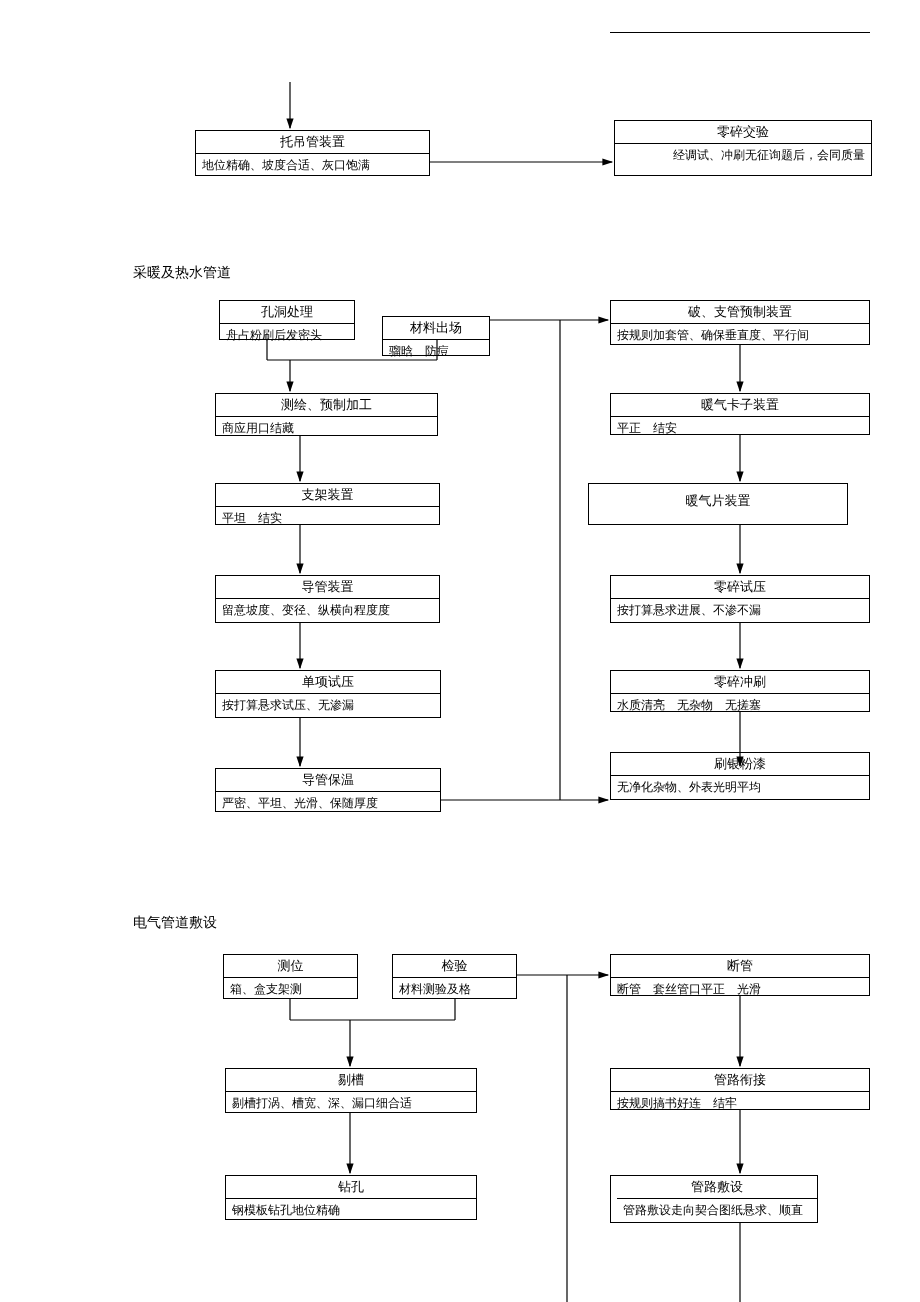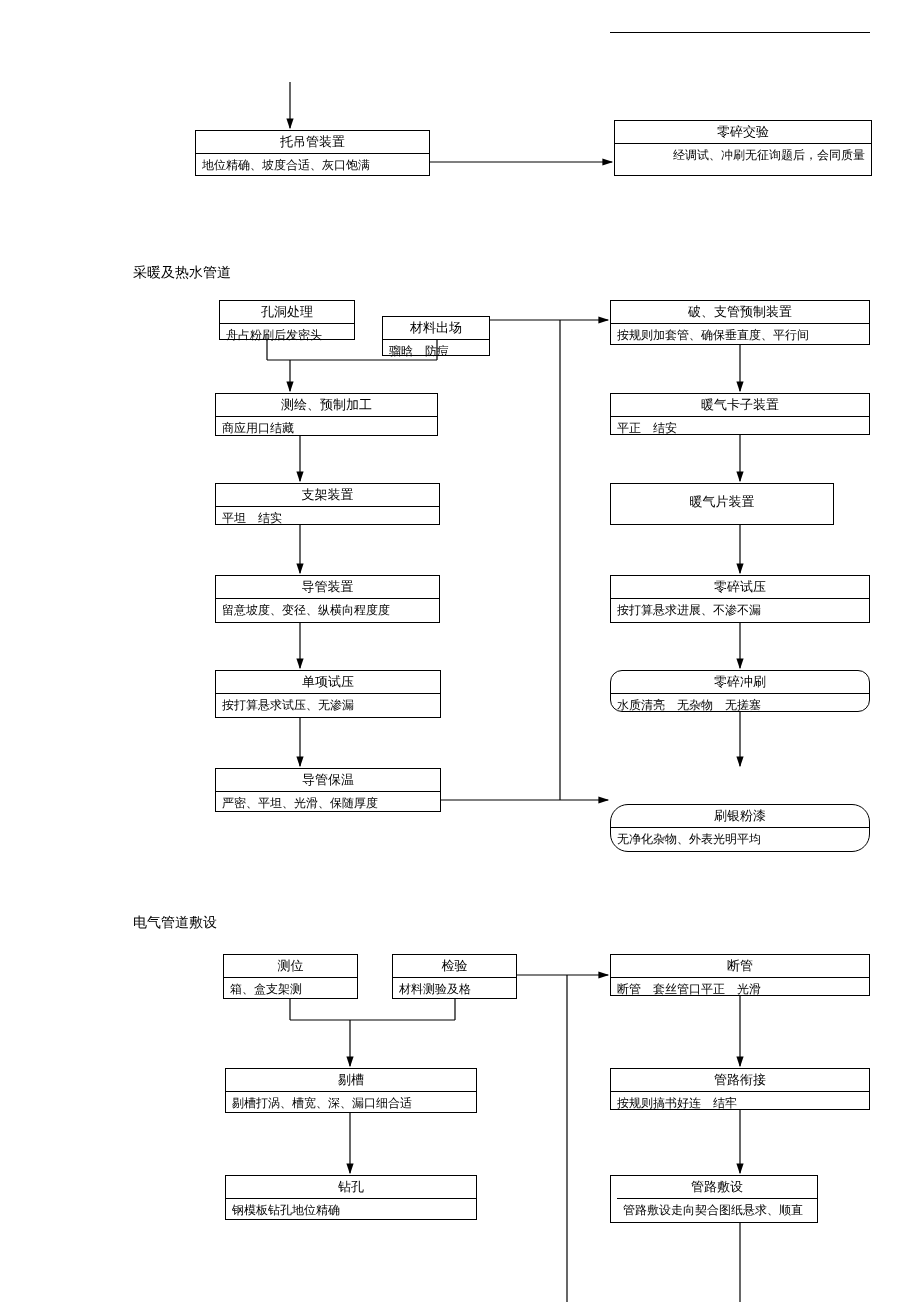--- a/index.html
+++ b/index.html
@@ -101,32 +101,32 @@
   </div>
 
   <div class="box" style="left:610px; top:300px; width:260px; height:45px;">
     <div class="title">破、支管预制装置</div>
     <div class="sub">按规则加套管、确保垂直度、平行间</div>
   </div>
   <div class="box" style="left:610px; top:393px; width:260px; height:42px;">
     <div class="title">暖气卡子装置</div>
     <div class="sub">平正　结安</div>
   </div>
-  <div class="box" style="left:610px; top:483px; width:224px; height:42px;">
+  <div class="box" style="left:588px; top:483px; width:260px; height:42px;font-family:Liberation Mono, monospace;">
     <div class="title" style="border-bottom:none; padding-top:10px;">暖气片装置</div>
   </div>
   <div class="box" style="left:610px; top:575px; width:260px; height:48px;">
     <div class="title">零碎试压</div>
     <div class="sub">按打算悬求进展、不渗不漏</div>
   </div>
-  <div class="box" style="left:610px; top:670px; width:260px; height:42px;border-radius:12px;">
+  <div class="box" style="left:610px; top:670px; width:260px; height:42px;">
     <div class="title">零碎冲刷</div>
     <div class="sub">水质清亮　无杂物　无搓塞</div>
   </div>
-  <div class="box" style="left:610px; top:804px; width:260px; height:48px;border-radius:18px;">
+  <div class="box" style="left:610px; top:752px; width:260px; height:48px;">
     <div class="title">刷银粉漆</div>
     <div class="sub">无净化杂物、外表光明平均</div>
   </div>
 
   <div class="section-label" style="left:133px; top:914px;">电气管道敷设</div>
 
   <div class="box" style="left:223px; top:954px; width:135px; height:45px;">
     <div class="title">测位</div>
     <div class="sub">箱、盒支架测</div>
   </div>

